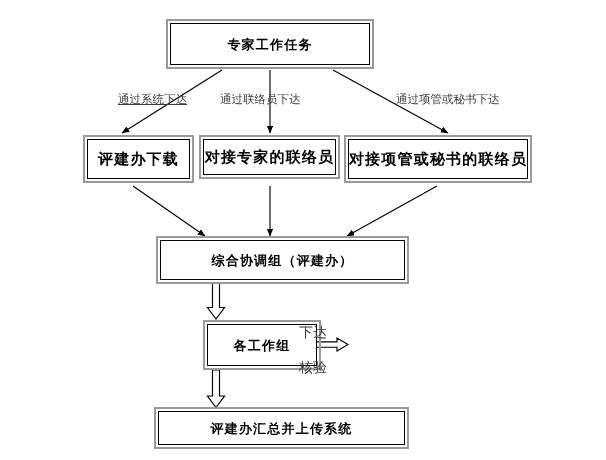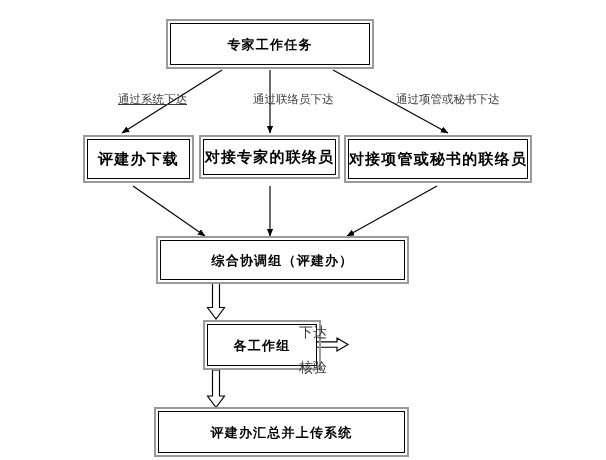--- a/index.html
+++ b/index.html
@@ -125,27 +125,27 @@
 
   <div class="node big" style="left:160px; top:240px; width:245px; height:40px;">
     <span class="label">综合协调组（评建办）</span>
   </div>
 
   <div class="node big" style="left:161px; top:324px; width:110px; height:42px;margin-left:46px;">
     <span class="label">各工作组</span>
   </div>
 
 
-  <div class="node big" style="left:158px; top:411px; width:247px; height:42px;">
+  <div class="node big" style="left:158px; top:411px; width:247px; height:34px;">
     <span class="label">评建办汇总并上传系统</span>
   </div>
 
   <div class="edge-label" style="left:118px; top:94px;text-decoration:underline;">通过系统下达</div>
 
-  <div class="edge-label" style="left:253px; top:94px;text-align:right;">通过联络员下达</div>
+  <div class="edge-label" style="left:220px; top:94px;text-align:right;">通过联络员下达</div>
 
   <div class="edge-label" style="left:396px; top:94px;">通过项管或秘书下达</div>
 
   <div class="edge-label small" style="left:299px; top:325px;">下达</div>
 
   <div class="edge-label small" style="left:299px; top:360px;">核验</div>
 
 </div>
 
 </body></html>

